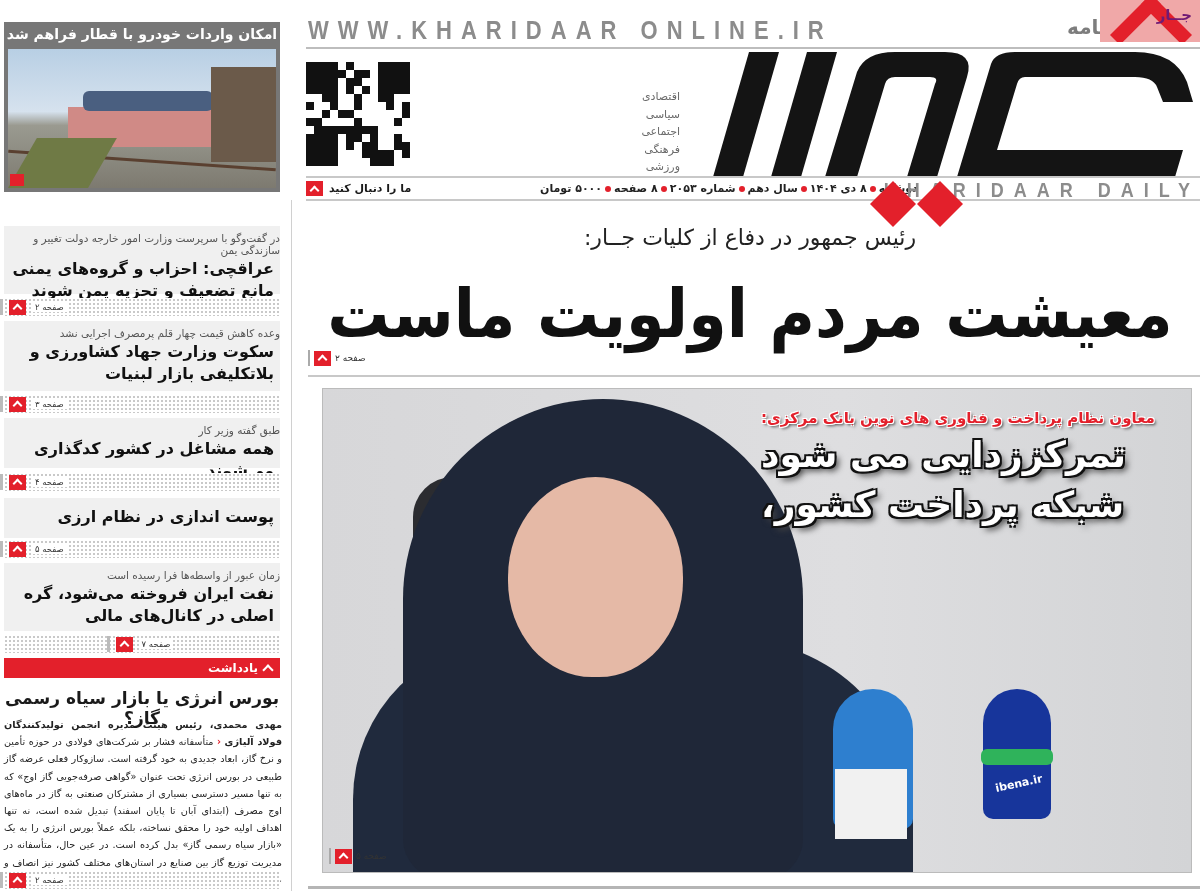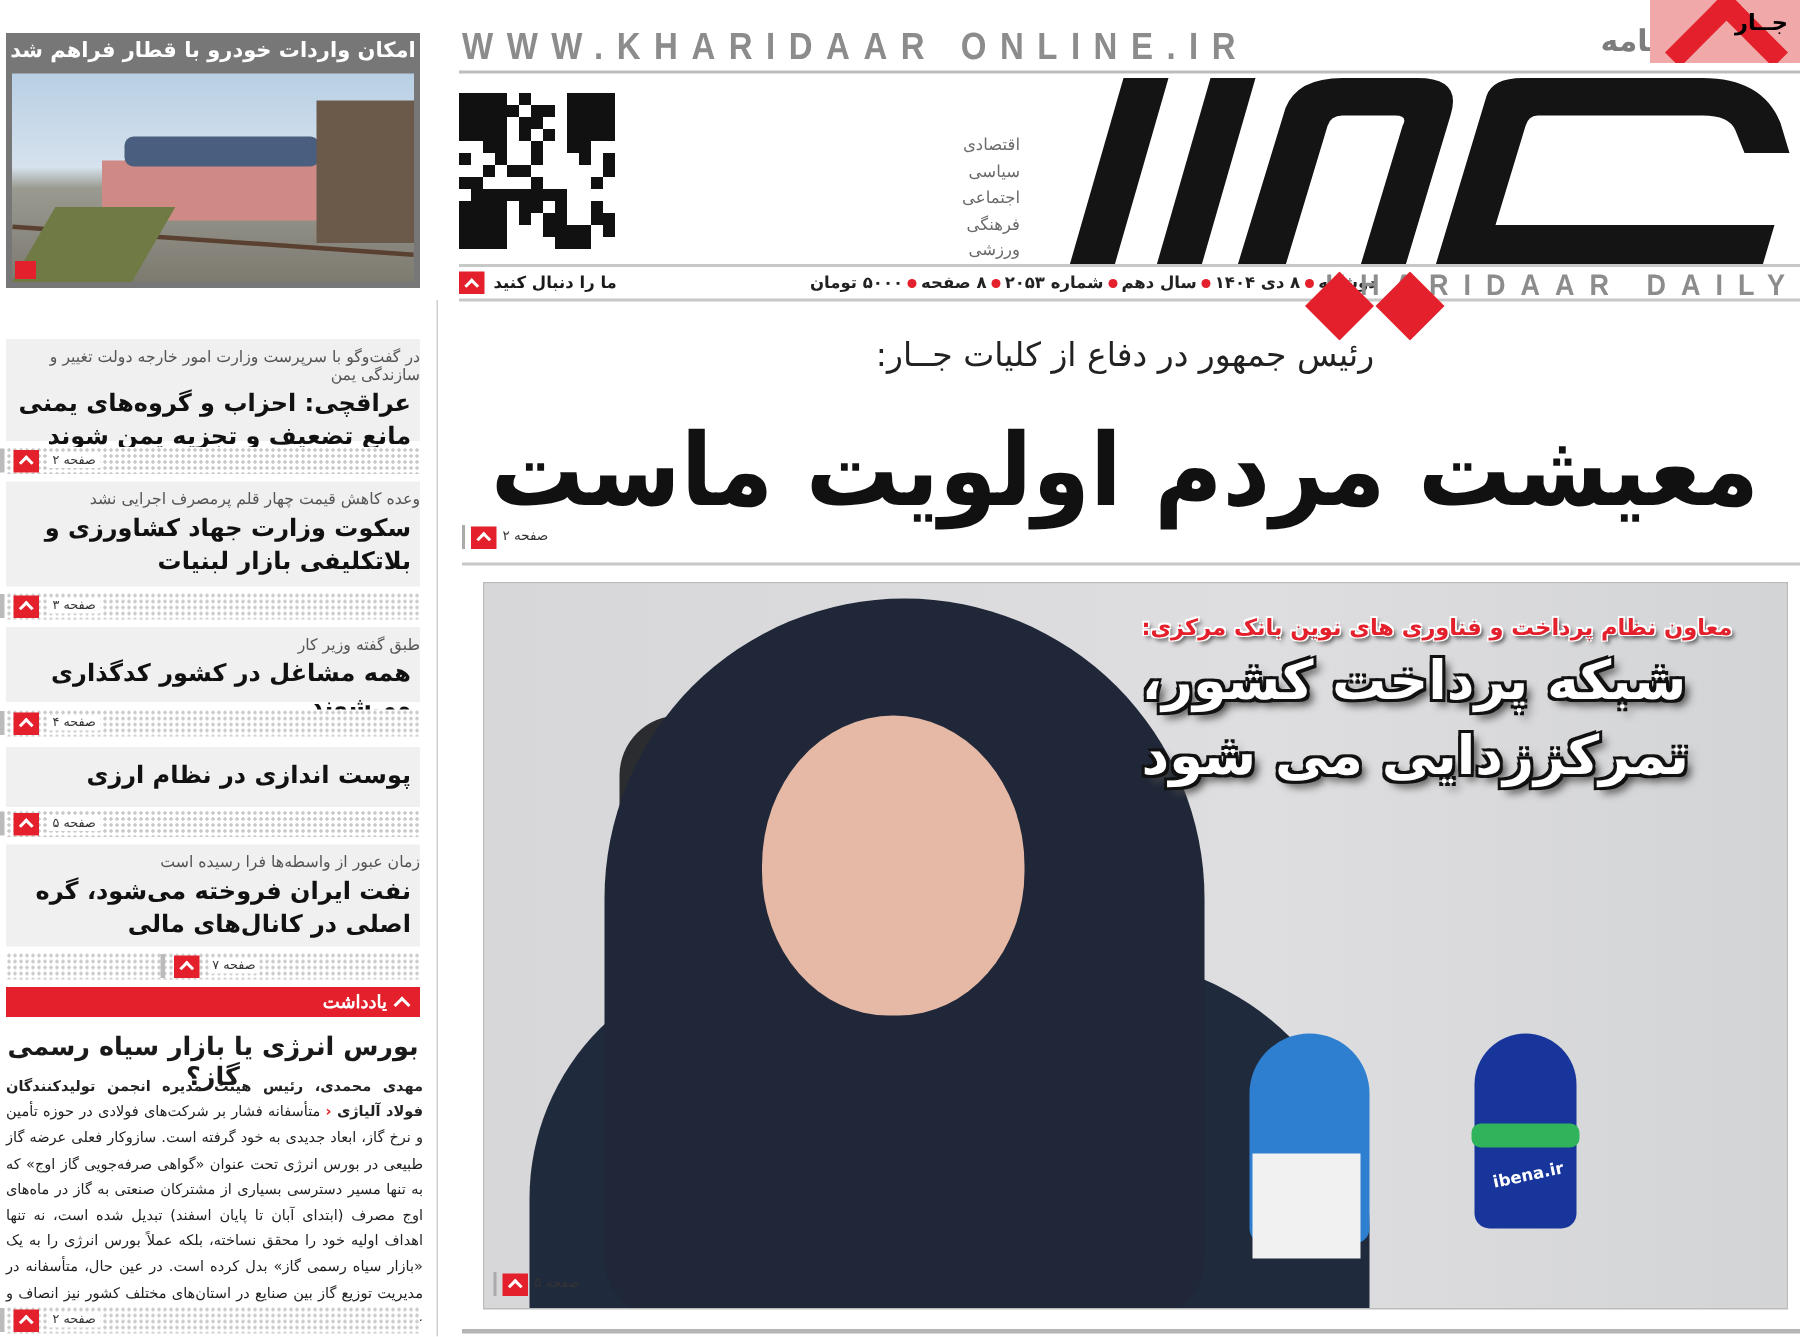--- a/index.html
+++ b/index.html
@@ -7,21 +7,21 @@
   body { position: relative; font-family: "DejaVu Sans", sans-serif; color: #1a1a1a; }
   .rtl { direction: rtl; }
 
   
   #masthead { position: absolute; left: 300px; top: 0; width: 900px; height: 200px; }
   .url-text { position: absolute; left: 8px; top: 18px; font-family: "Liberation Sans", sans-serif; font-weight: bold;
     font-size: 22px; letter-spacing: 9px; color: #8c8c8c; transform: scaleY(1.15); }
   .paper-label { position: absolute; right: 58px; top: 15px; font-size: 20px; font-weight: bold; color: #7d7d7d; }
   .corner-badge { position: absolute; right: 0; top: 0; width: 100px; height: 42px; background: #f0a8a8; overflow: hidden; }
   .corner-badge .chev { position: absolute; left: 22px; top: 2px; width: 58px; height: 58px; border-top: 14px solid #e3202b; border-left: 14px solid #e3202b; transform: rotate(45deg); transform-origin: center; top: 6px; }
-  .corner-badge .tag { position: absolute; right: 8px; top: 6px; font-size: 15px; color: #000000; font-weight: bold; }
+  .corner-badge .tag { position: absolute; right: 8px; top: 6px; font-size: 15px; color: #701a75; font-weight: bold; }
   .rule-top { position: absolute; left: 6px; right: 0; top: 47px; height: 2px; background: #bdbdbd; }
 
   .qr { position: absolute; left: 6px; top: 62px; width: 104px; height: 104px; background: #fff; }
   .qr-grid { width: 100%; height: 100%; display: grid; grid-template-columns: repeat(13, 1fr); grid-template-rows: repeat(13, 1fr); }
   .qr-grid span { display:block; }
   .qr-grid .b { background: #111; }
 
   .sections { position: absolute; left: 320px; top: 88px; text-align: right; font-size: 11px; color: #6a6a6a; line-height: 17.5px; width: 60px; }
   .logo { position: absolute; left: 395px; top: 52px; width: 500px; height: 125px; }
 
@@ -76,21 +76,21 @@
   .story { position: absolute; left: 4px; width: 276px; background: #f0f0f0; direction: rtl; }
   .story .sub { font-size: 10.5px; color: #555; padding-top: 6px; }
   .story .title { font-size: 16px; font-weight: bold; color: #111; line-height: 22px; padding: 2px 6px 6px; }
   .ref-row { position: absolute; left: 4px; width: 276px; height: 18px; display: flex; align-items: center; gap: 6px;
      background-image: radial-gradient(#c9c9c9 1px, transparent 1.2px); background-size: 4px 4px; background-color: #fff; }
   .ref-row .lbar { width: 3px; height: 16px; background: #bbb; margin-left: -4px; }
   .ref-row .label { font-size: 8.5px; color: #333; background: #fff; padding: 0 3px; }
 
   .note-bar { position: absolute; left: 4px; top: 658px; width: 276px; height: 20px; background: #e3202b; direction: rtl; display: flex; align-items: center; padding-right: 8px; gap: 6px; }
   .note-bar .chev { width: 8px; height: 8px; border-top: 2px solid #fff; border-left: 2px solid #fff; transform: rotate(45deg); margin-top: 4px; }
-  .note-bar .label { color: #fff; font-weight: bold; font-size: 12px; font-family: Liberation Serif, serif; }
+  .note-bar .label { color: #fff; font-weight: bold; font-size: 12px; }
   .note-title { position: absolute; left: 4px; top: 688px; width: 276px; text-align: center; font-size: 17px; font-weight: bold; direction: rtl; }
   .note-body { position: absolute; left: 4px; top: 716px; width: 278px; font-size: 9.7px; line-height: 17.2px; text-align: justify; direction: rtl; color: #222; }
   .note-body .author { font-weight: bold; }
   .note-body .arrow { color: #e3202b; font-weight: bold; }
 </style>
 </head>
 <body>
 
 <div id="left-col">
 
@@ -425,22 +425,22 @@
   <div class="hijab"></div>
   <div class="face"></div>
   <div class="mic1"></div>
   <div class="mic1b"></div>
   <div class="mic2"></div>
   <div class="mic2b"></div>
   <div class="mic-text">ibena.ir</div>
 
   <div class="photo-overlay">
     <div class="ov-kicker">معاون نظام پرداخت و فناوری های نوین بانک مرکزی:</div>
+    <div class="ov-title">تمرکززدایی می شود</div>
     <div class="ov-title">شبکه پرداخت کشور،</div>
-    <div class="ov-title">تمرکززدایی می شود</div>
   </div>
 
   <div class="page-ref-photo">
     <span class="bar"></span>
     <span class="red-box">
         <i></i>
       </span>
     <span>صفحه ۵</span>
   </div>
 </div>

